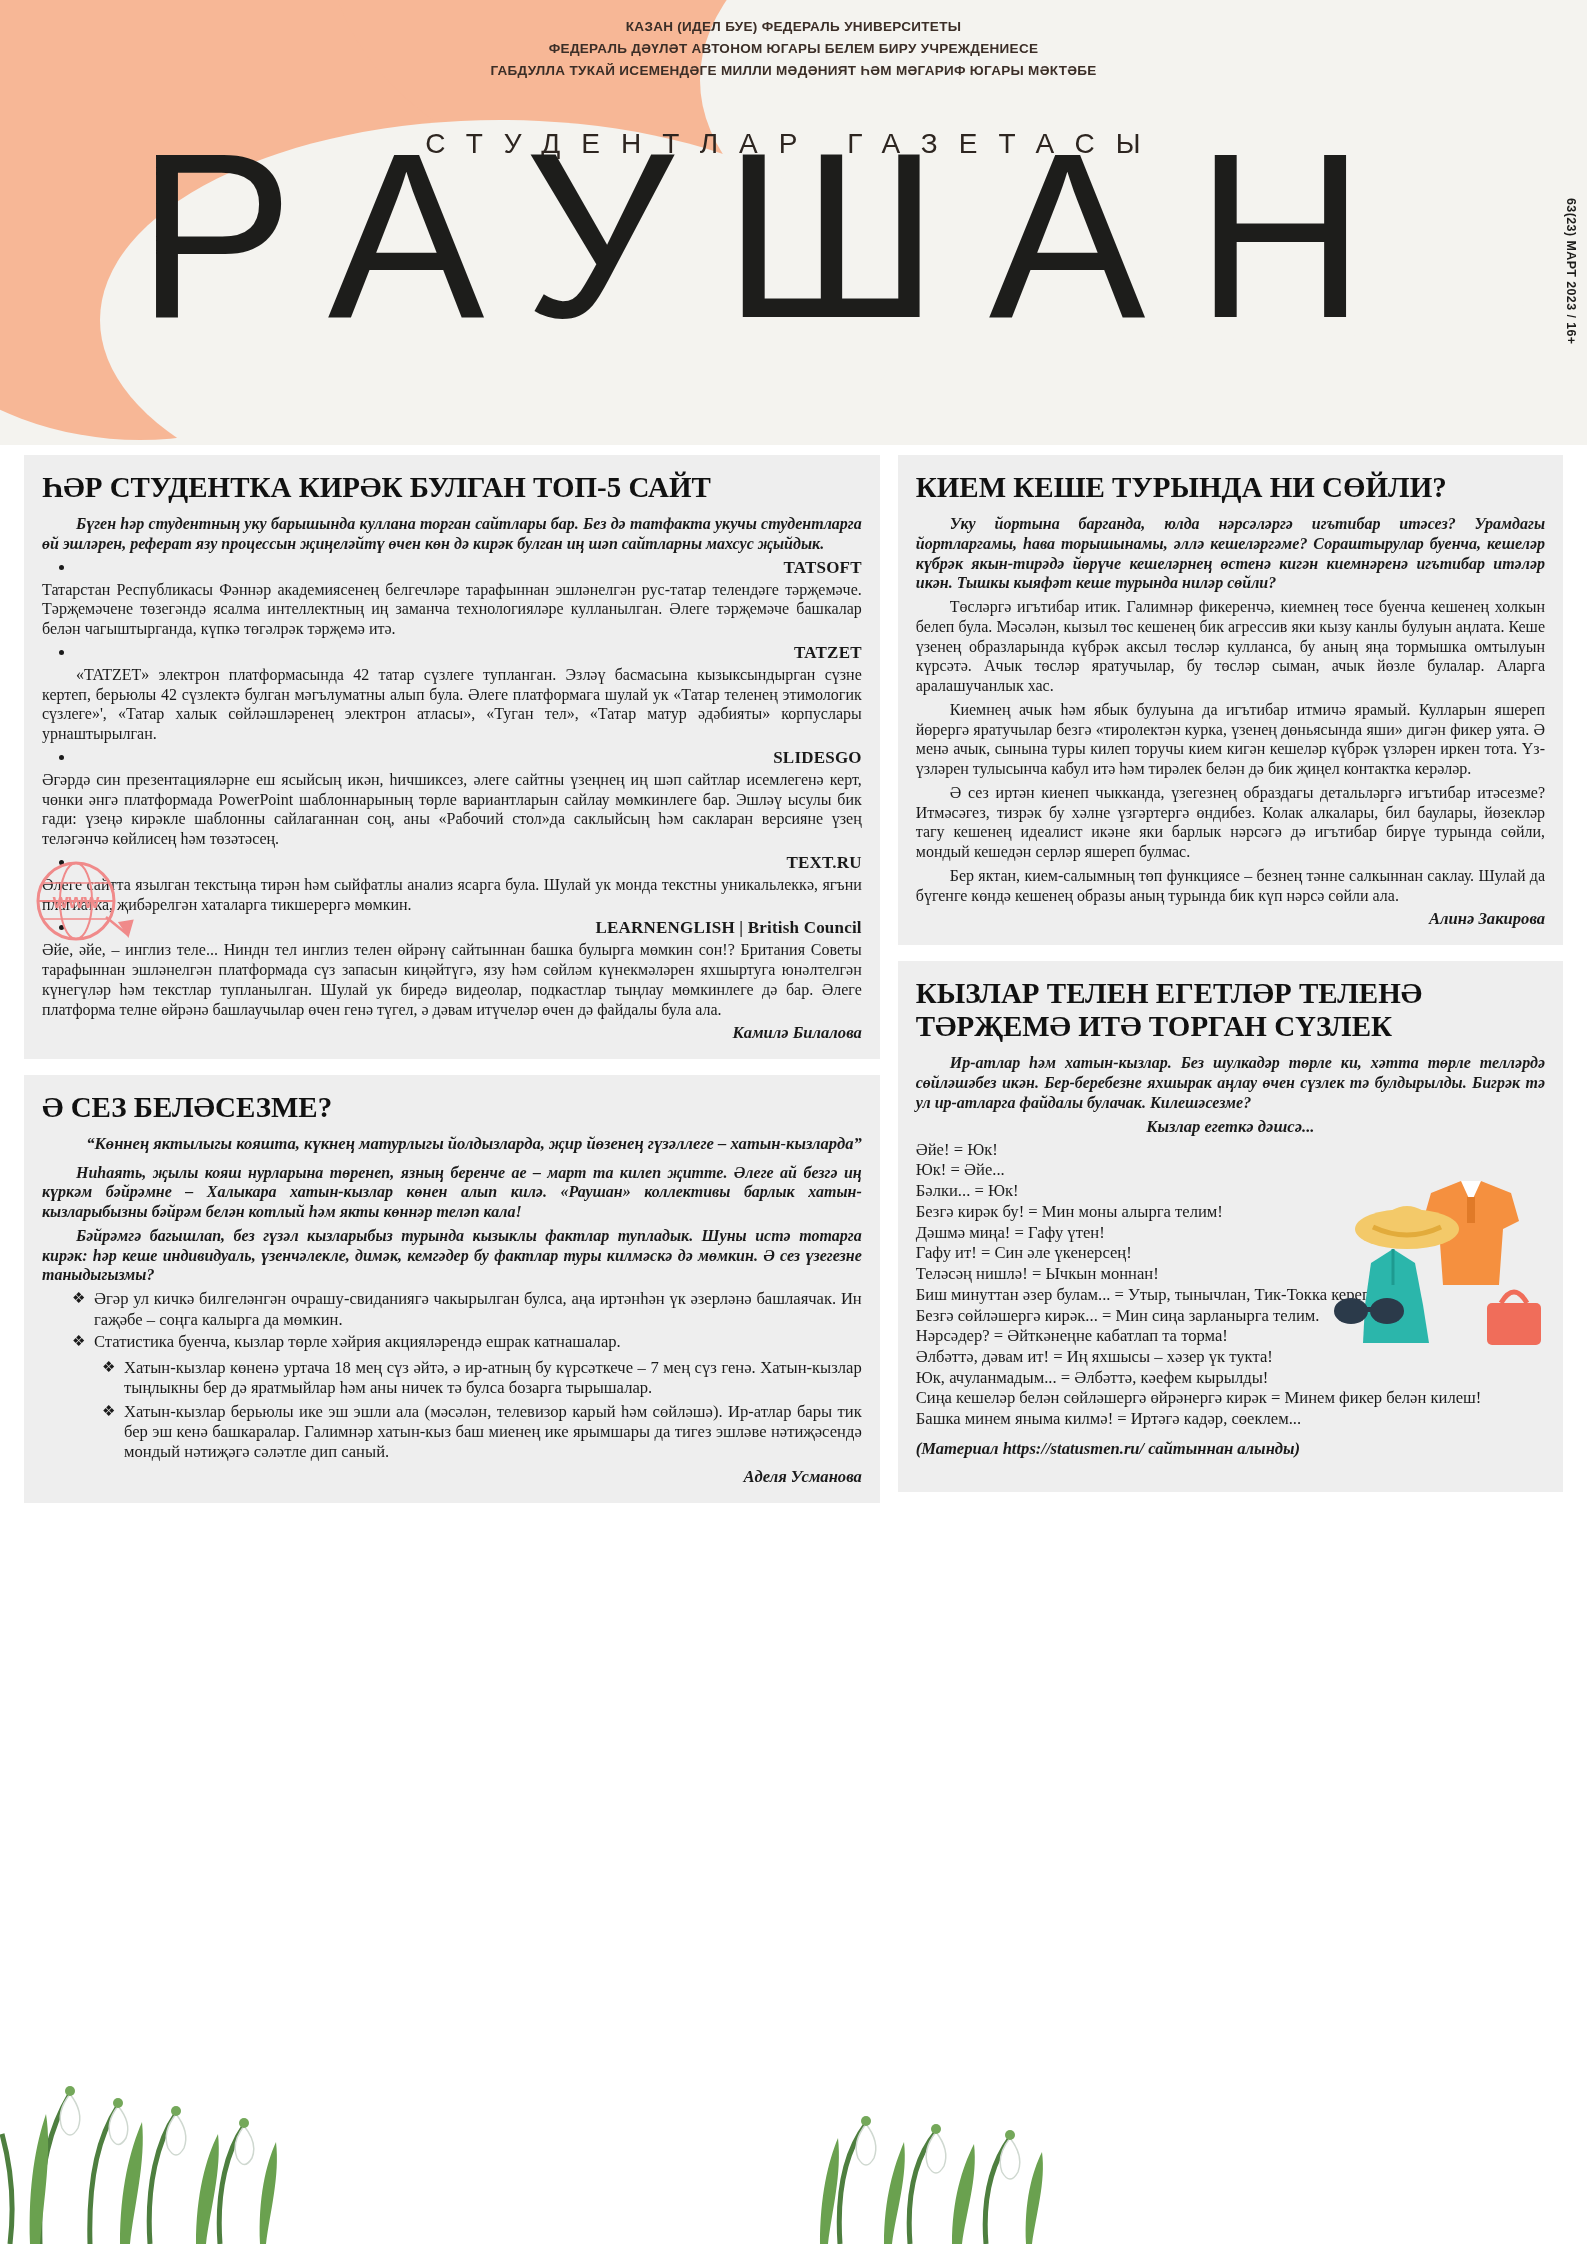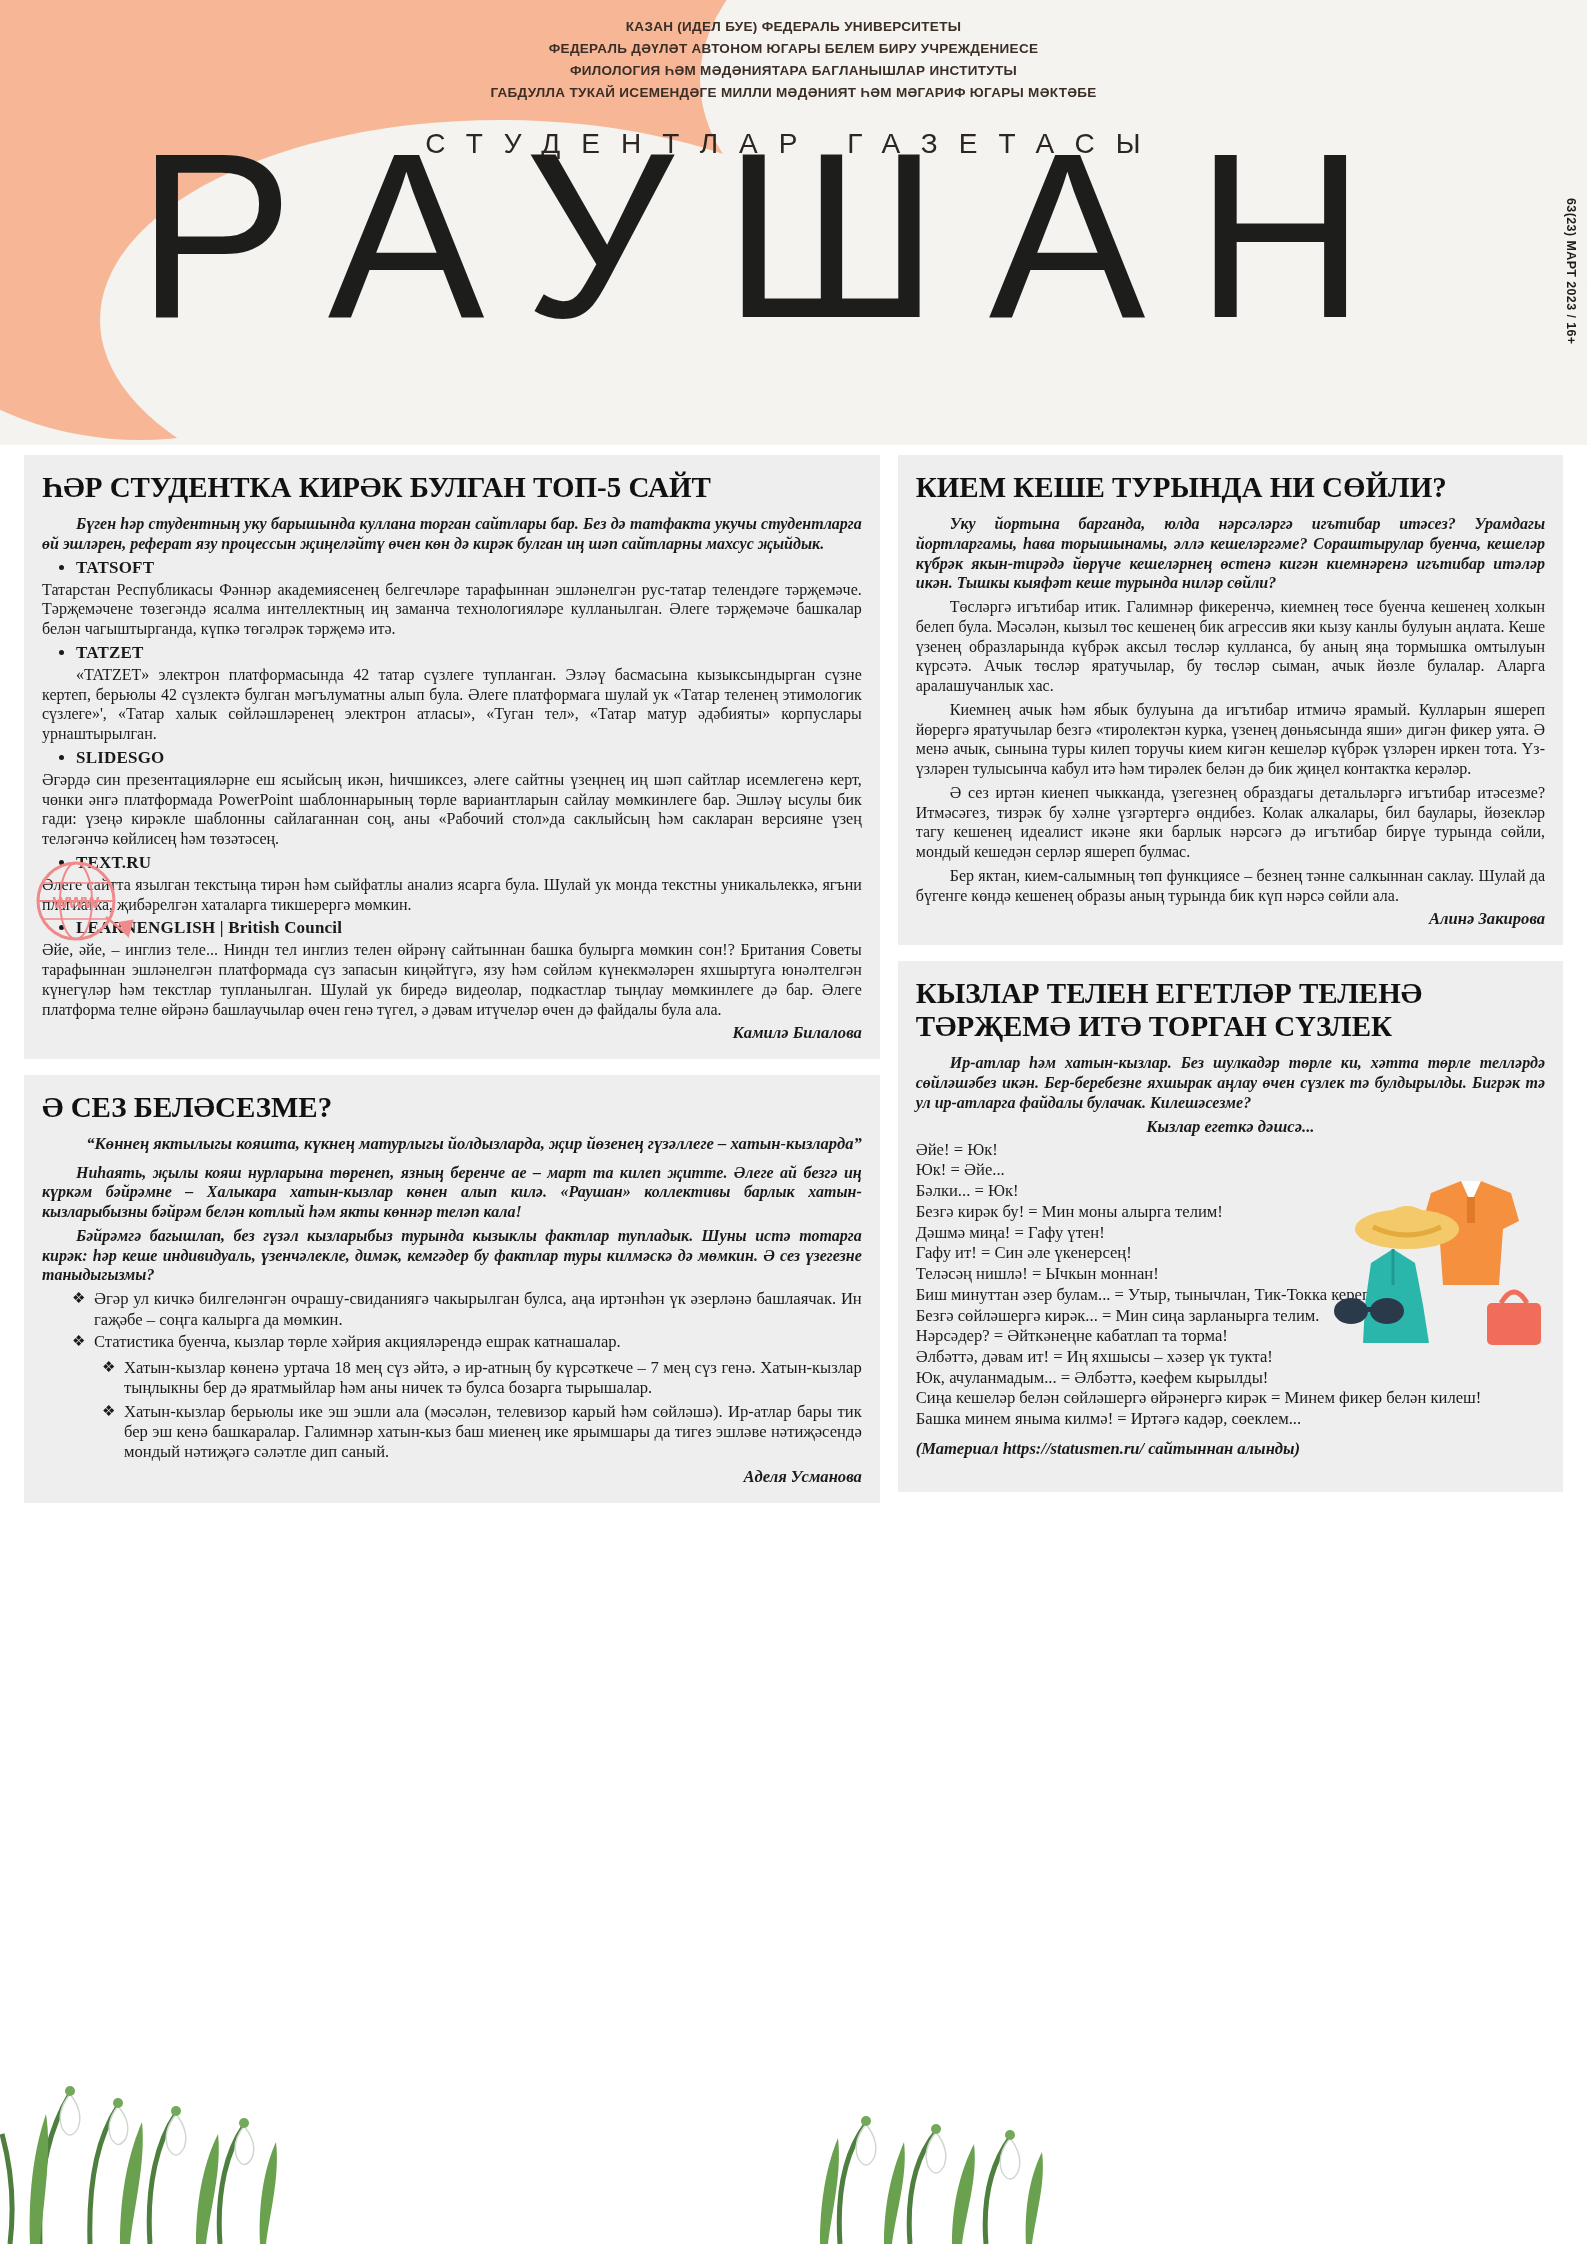--- a/index.html
+++ b/index.html
@@ -161,20 +161,21 @@
   p.art.lead {
     font-style: italic;
     font-weight: bold;
   }
   p.art.noind { text-indent: 0; }
 
   ul.bullets {
     margin: 3px 0 2px 0;
     padding-left: 34px;
     list-style: disc;
+    text-align: right;
   }
   ul.bullets > li {
     font-weight: bold;
     font-size: 17px;
     margin: 2px 0 1px 0;
   }
   ul.bullets > li .lbl { letter-spacing: 0.2px; }
 
   .signature {
     text-align: right;
@@ -299,21 +300,20 @@
 
 <div class="masthead">
   <div class="blob-peach-left"></div>
   <div class="blob-peach-top"></div>
   <div class="blob-cream-right"></div>
   <div class="blob-cream-mid"></div>
 
   <div class="uni-lines">
     <div>КАЗАН (ИДЕЛ БУЕ) ФЕДЕРАЛЬ УНИВЕРСИТЕТЫ</div>
     <div>ФЕДЕРАЛЬ ДӘҮЛӘТ АВТОНОМ ЮГАРЫ БЕЛЕМ БИРУ УЧРЕЖДЕНИЕСЕ</div>
-    <div>ФИЛОЛОГИЯ ҺӘМ МӘДӘНИЯТАРА БАГЛАНЫШЛАР ИНСТИТУТЫ</div>
     <div>ГАБДУЛЛА ТУКАЙ ИСЕМЕНДӘГЕ МИЛЛИ МӘДӘНИЯТ ҺӘМ МӘГАРИФ ЮГАРЫ МӘКТӘБЕ</div>
   </div>
 
   <div class="students-word">СТУДЕНТЛАР ГАЗЕТАСЫ</div>
   <div class="raushan">РАУШАН</div>
   <div class="issue-info">63(23) МАРТ 2023 / 16+</div>
 </div>
 
 <div class="content">
   <div class="columns">

